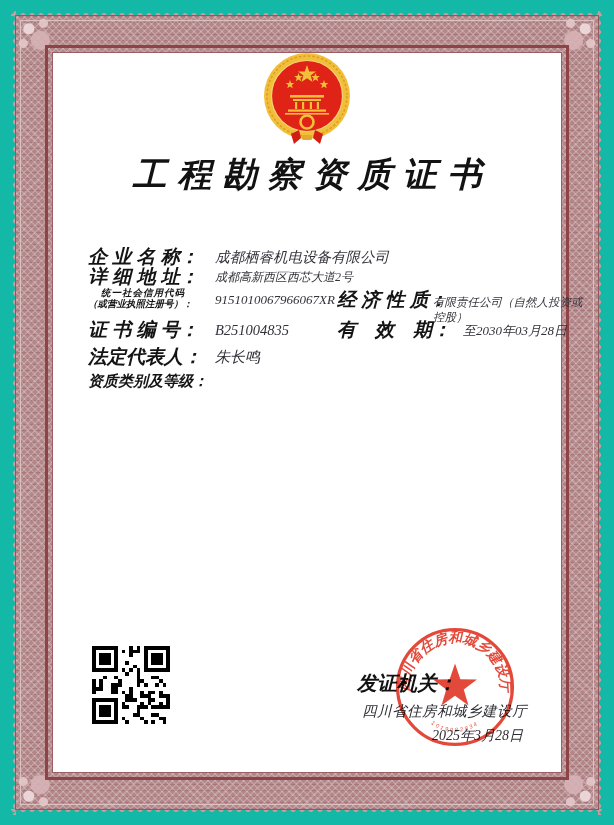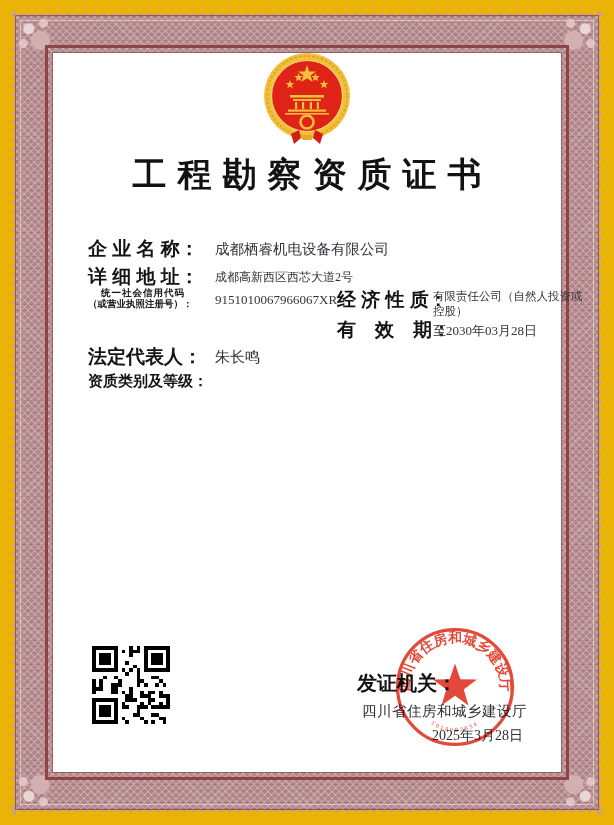--- a/index.html
+++ b/index.html
@@ -1,16 +1,16 @@
 <!DOCTYPE html>
 <html><head>
 <meta charset="utf-8">
 <style>
   html,body{margin:0;padding:0;background:#f4f3f2;font-family:"Liberation Sans",sans-serif;}
-  .cert{position:relative;width:614px;height:825px;margin:0 auto;background:#eab308;overflow:hidden;}
+  .cert{position:relative;width:614px;height:825px;margin:0 auto;background:#14b8a6;overflow:hidden;font-style:italic;}
 
   
   .lace{position:absolute;background-repeat:repeat-x;}
   .lace-top{left:10px;right:10px;top:9px;height:7px;
     background-image:radial-gradient(circle at 4px 7px,#c59da0 2.6px,rgba(0,0,0,0) 3.2px);background-size:9px 7px;}
   .lace-bottom{left:10px;right:10px;bottom:9px;height:7px;
     background-image:radial-gradient(circle at 4px 0px,#c59da0 2.6px,rgba(0,0,0,0) 3.2px);background-size:9px 7px;}
   .lace-left{top:10px;bottom:10px;left:9px;width:7px;background-repeat:repeat-y;
     background-image:radial-gradient(circle at 7px 4px,#c59da0 2.6px,rgba(0,0,0,0) 3.2px);background-size:7px 9px;}
   .lace-right{top:10px;bottom:10px;right:9px;width:7px;background-repeat:repeat-y;
@@ -93,50 +93,54 @@
       <rect x="28" y="61" width="44" height="1.6"></rect>
       <circle cx="50" cy="70" r="6.5" fill="none" stroke="#f2bf3a" stroke-width="2.6"></circle>
     </g>
     <path d="M34 82 l8 -4 2 8 -7 6 Z" fill="#d21f15"></path>
     <path d="M66 82 l-8 -4 -2 8 7 6 Z" fill="#d21f15"></path>
     <rect x="45" y="83" width="10" height="5" rx="1.5" fill="#e3a92c"></rect>
   </svg>
 
   <div class="title">工程勘察资质证书</div>
 
-  <div class="row" style="left:88px;top:236px;">
+  <div class="row" style="left:88px;top:244px;">
     <span class="lbl" style="width:127px;">企 业 名 称：</span>
     <span class="val" style="font-size:14.5px;margin-top:4px;">成都栖睿机电设备有限公司</span>
   </div>
 
   <div class="row" style="left:88px;top:264px;">
     <span class="lbl" style="width:127px;">详 细 地 址：</span>
     <span class="val" style="font-size:12px;margin-top:5px;">成都高新西区西芯大道2号</span>
   </div>
 
   <div class="row" style="left:88px;top:288px;">
     <span style="width:127px;">
       <span class="lbl-sm" style="display:block;letter-spacing:1px;margin-left:13px;">统一社会信用代码</span>
       <span class="lbl-sm" style="display:block;">（或营业执照注册号）：</span>
     </span>
     <span class="val" style="font-size:13px;margin-top:4px;">9151010067966067XR</span>
   </div>
 
   <div class="row" style="left:337px;top:287px;">
     <span class="lbl" style="width:96px;">经 济 性 质：</span>
-    <span style="margin-top:2px;">
+    <span style="margin-top:8px;">
       <span class="val" style="display:block;font-size:11.5px;">有限责任公司（自然人投资或</span>
       <span class="val" style="display:block;font-size:11.5px;">控股）</span>
     </span>
   </div>
 
+  <div class="row" style="left:88px;top:317px;">
+    <span class="lbl" style="width:127px;">证 书 编 号：</span>
+    <span class="val" style="font-size:14.5px;margin-top:5px;">B251004835</span>
+  </div>
 
   <div class="row" style="left:337px;top:317px;">
     <span class="lbl" style="width:96px;">有　效　期：</span>
-    <span class="val" style="font-size:13px;margin-top:5px;">至2030年03月28日</span>
+    <span class="val" style="font-size:13px;margin-top:5px;margin-left:30px;">至2030年03月28日</span>
   </div>
 
   <div class="row" style="left:88px;top:344px;">
     <span class="lbl" style="width:127px;">法定代表人：</span>
     <span class="val" style="font-size:15px;margin-top:4px;">朱长鸣</span>
   </div>
 
   <div class="qual-head">资质类别及等级：</div>
 
   <svg class="qr" id="qr-svg" viewBox="0 0 21 21" shape-rendering="crispEdges">

